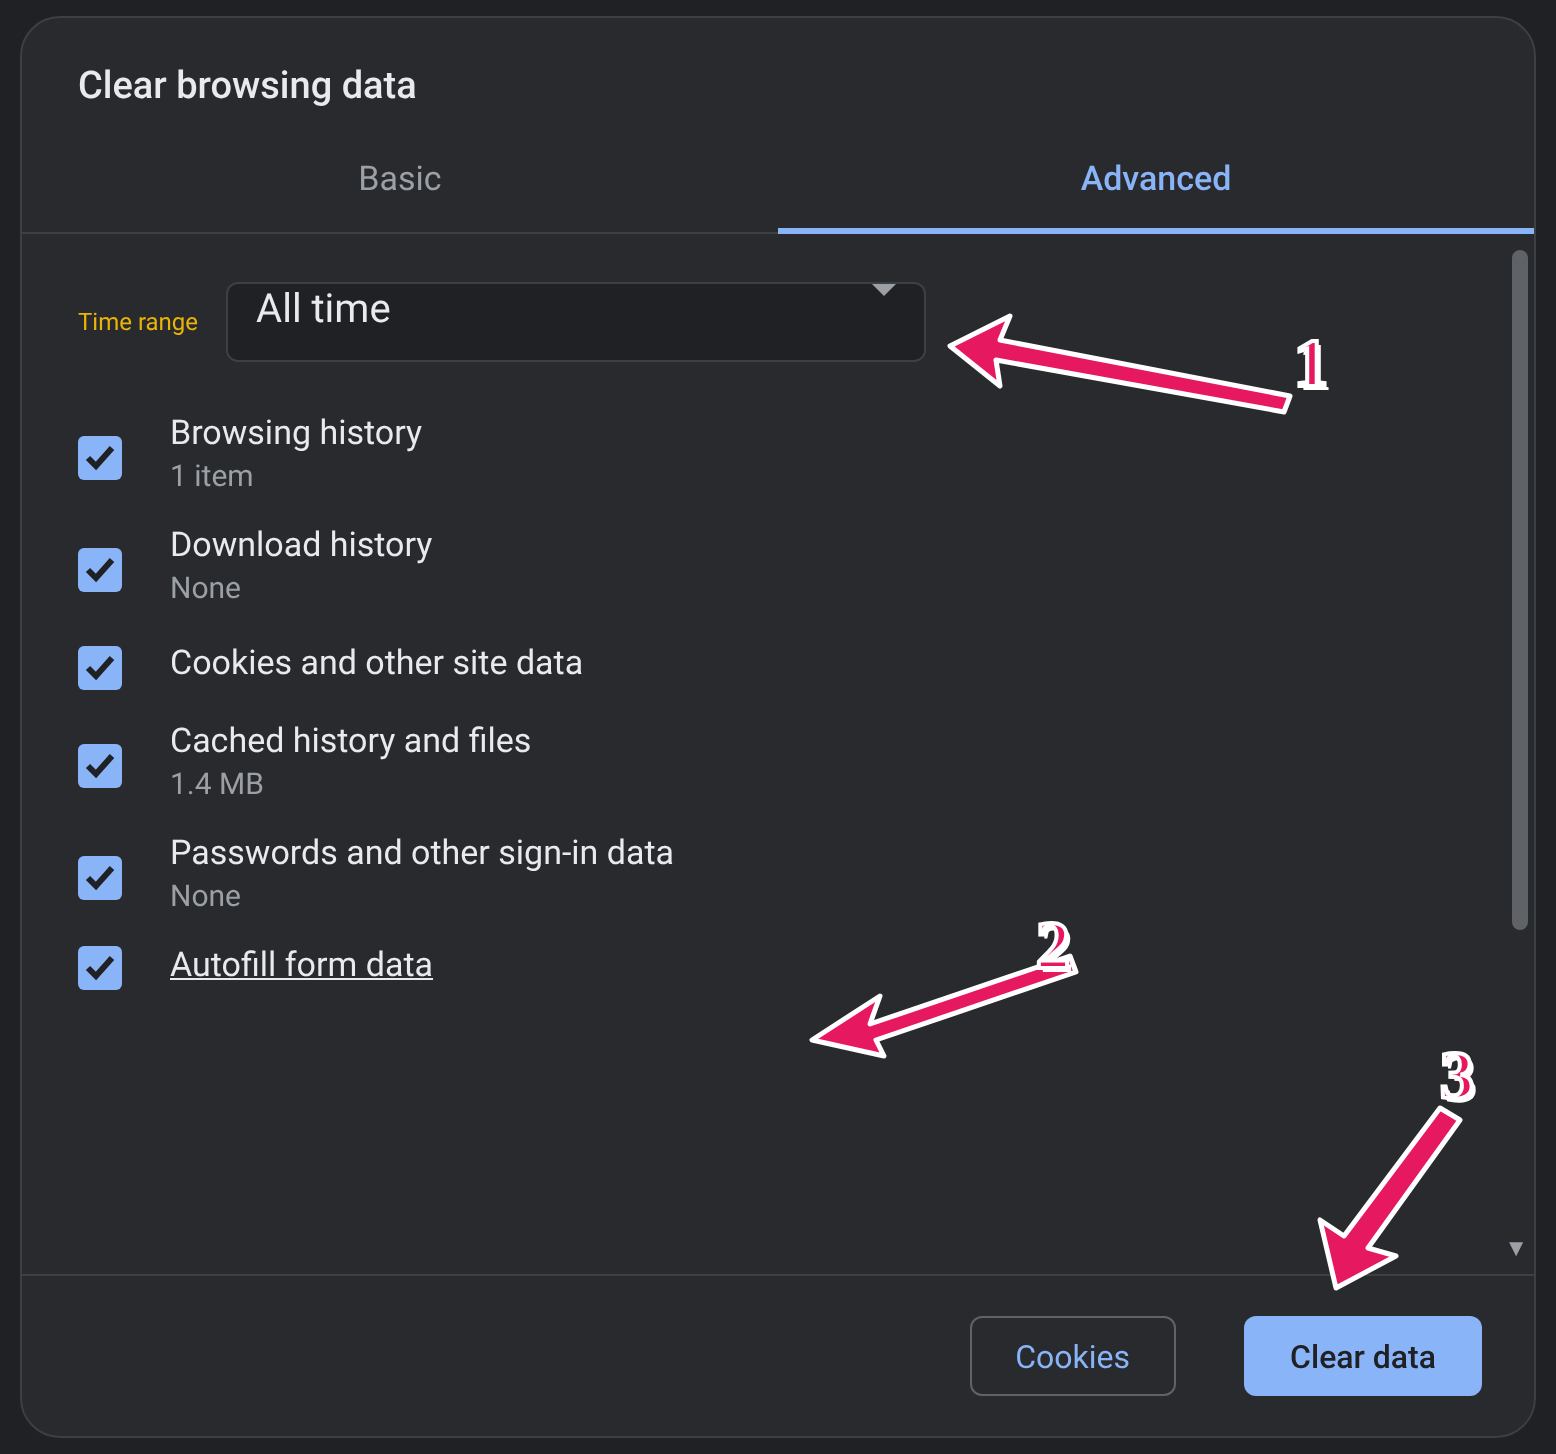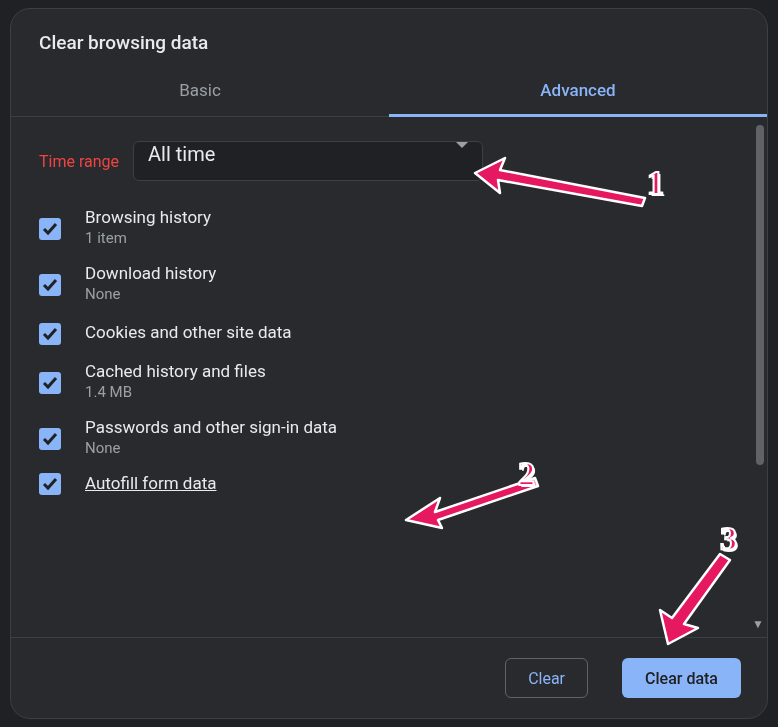--- a/index.html
+++ b/index.html
@@ -78,21 +78,21 @@
     position:absolute;
     right:0; bottom:-2px;
     color:#9aa0a6;
     font-size:12px;
   }
   .time-row {
     display:flex; align-items:center;
     gap: 14px;
     padding: 24px 22px 18px 22px;
   }
-  .time-label { color:#ef4444; font-size:16px; }
+  .time-label { color:#eab308; font-size:12px; }
   .select {
     width: 350px; height: 40px;
     background:#202124;
     border:1px solid #3c4043;
     border-radius:6px;
     display:flex; align-items:flex-start;
     justify-content:space-between;
     padding: 0 14px;
     font-size:20px;
     color:#e8eaed;
@@ -267,21 +267,21 @@
     </div>
 
     <div class="scrollbar-track">
       <div class="scrollbar-thumb"></div>
       <div class="scrollbar-down">▼</div>
     </div>
   </div>
 
   <div class="footer">
     <div class="btn secondary">
-      <span>Clear</span>
+      <span>Cookies</span>
     </div>
     <div class="btn primary">
       <span>Clear data</span>
     </div>
   </div>
 
 </div>
 
 <svg class="arrow" style="left:470px; top:148px; width:180px; height:60px;" viewBox="0 0 180 60">
   <path d="M175 50 L30 22 L35 10 L5 25 L30 45 L28 32 L172 58 Z"></path>

